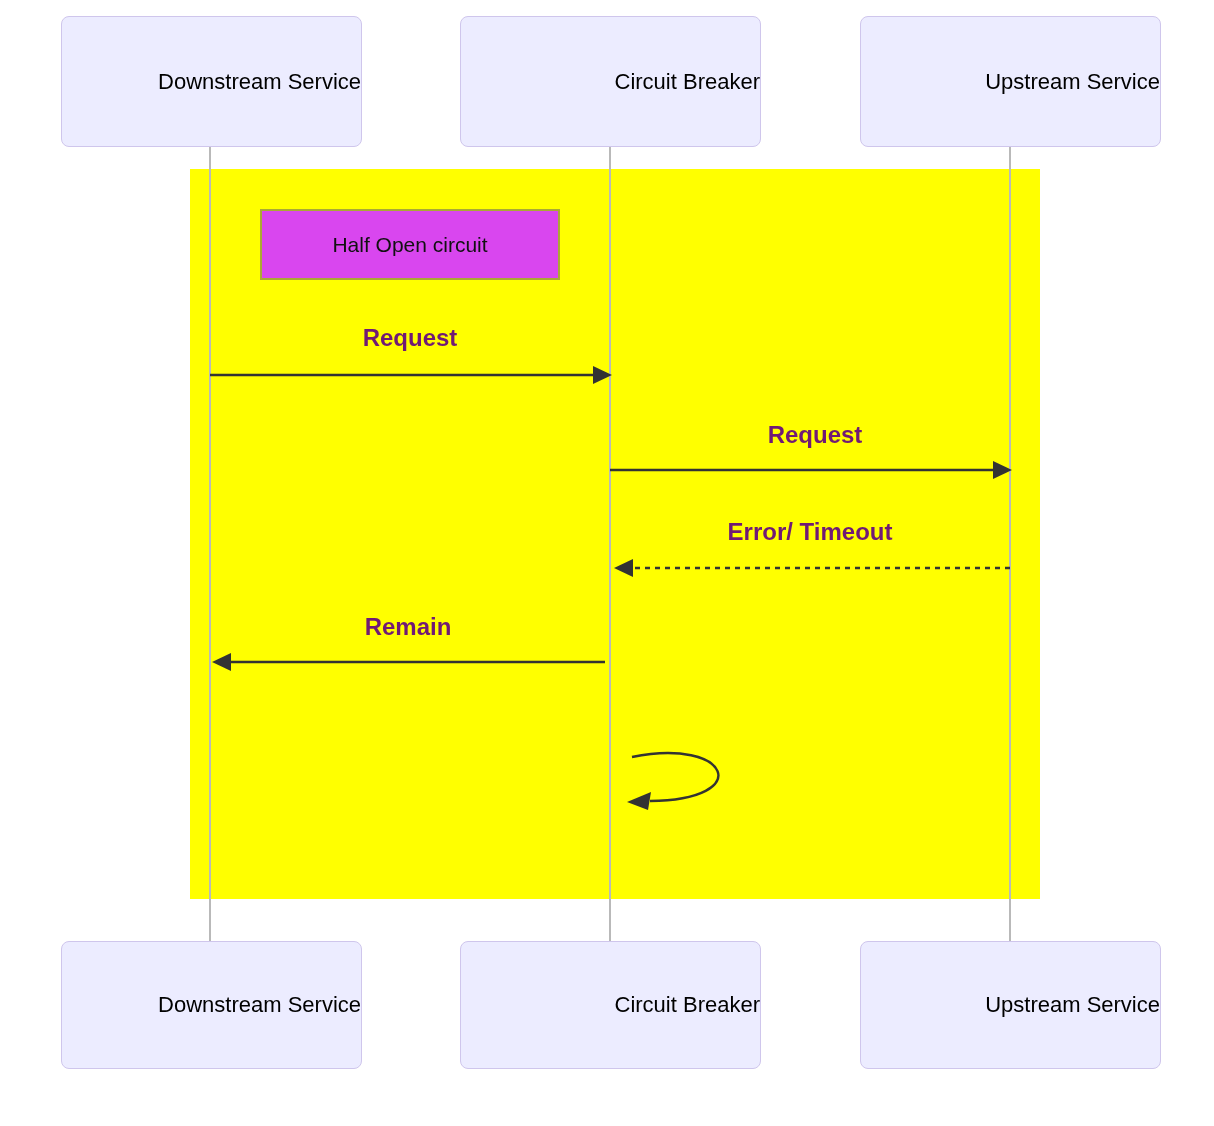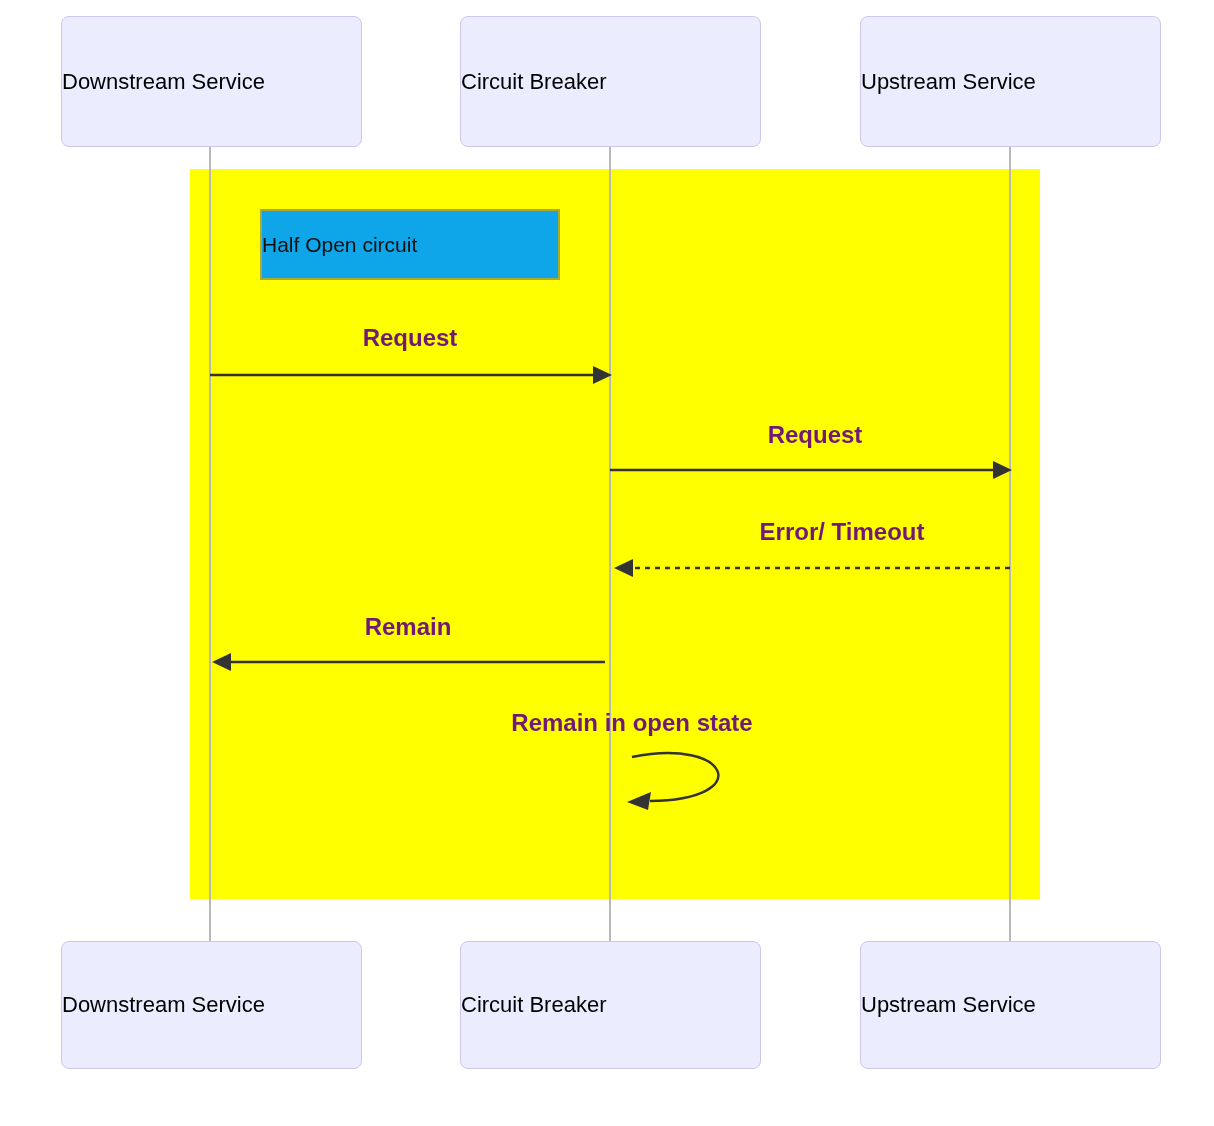--- a/index.html
+++ b/index.html
@@ -10,28 +10,28 @@
   .highlight-rect {
     position:absolute; left:190px; top:169px; width:850px; height:730px;
     background:#FFFF00;
   }
   .svg-layer {
     position:absolute; left:0; top:0; width:1214px; height:1126px; pointer-events:none;
   }
   .actor {
     position:absolute; width:301px; height:131px;
     background:#ECECFF; border:1px solid #CFC6EC; border-radius:8px;
-    display:flex; align-items:center; justify-content:flex-start;
+    display:flex; align-items:center; justify-content:flex-end;
     font-size:22px; color:#000000;
   }
   .actor.bottom { height:128px; }
   .note-box {
     position:absolute; left:260px; top:209px; width:300px; height:71px;
-    background:#0ea5e9; border:2px solid #AAAA33;
-    display:flex; align-items:center; justify-content:flex-start;
+    background:#d946ef; border:2px solid #AAAA33;
+    display:flex; align-items:center; justify-content:center;
     font-size:21px; color:#111111;
   }
   .msg-label {
     position:absolute; transform:translateX(-50%);
     font-size:24px; font-weight:bold; color:#701a75;
     line-height:32px; white-space:nowrap;
   }
 </style>
 </head>
 <body>
@@ -71,23 +71,22 @@
   <div class="actor" style="left:860px; top:16px;">
     <span>Upstream Service</span>
   </div>
 
   <div class="note-box">
     <span>Half Open circuit</span>
   </div>
 
   <div class="msg-label" style="left:410px; top:322px;">Request</div>
   <div class="msg-label" style="left:815px; top:419px;">Request</div>
-  <div class="msg-label" style="left:810px; top:516px;margin-left:32px;">Error/ Timeout</div>
+  <div class="msg-label" style="left:810px; top:516px;">Error/ Timeout</div>
   <div class="msg-label" style="left:408px; top:611px;">Remain</div>
-  <div class="msg-label" style="left:632px; top:707px;">Remain in open state</div>
 
   <div class="actor bottom" style="left:61px; top:941px;">
     <span>Downstream Service</span>
   </div>
   <div class="actor bottom" style="left:460px; top:941px;">
     <span>Circuit Breaker</span>
   </div>
   <div class="actor bottom" style="left:860px; top:941px;">
     <span>Upstream Service</span>
   </div>

